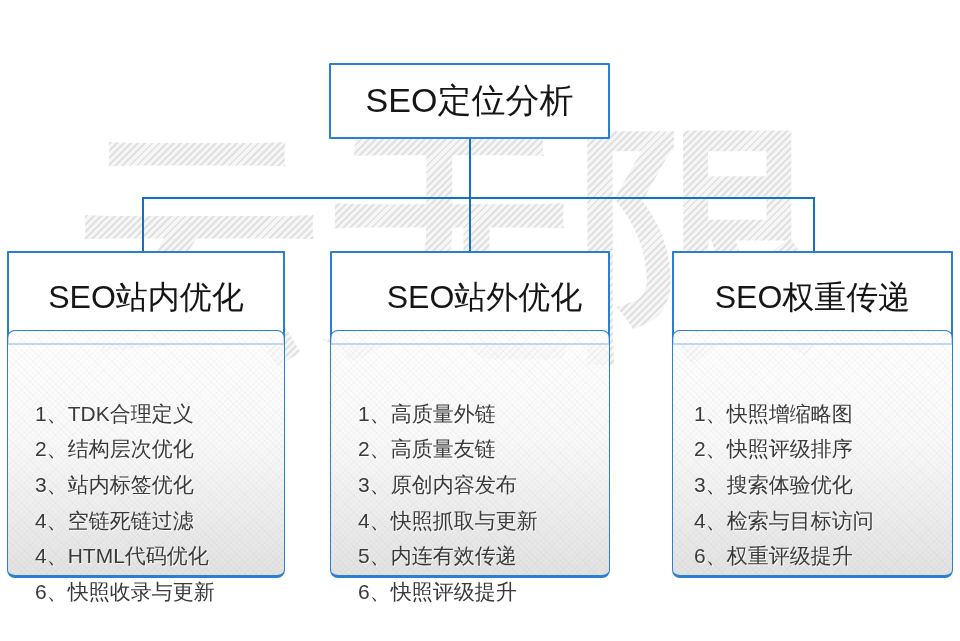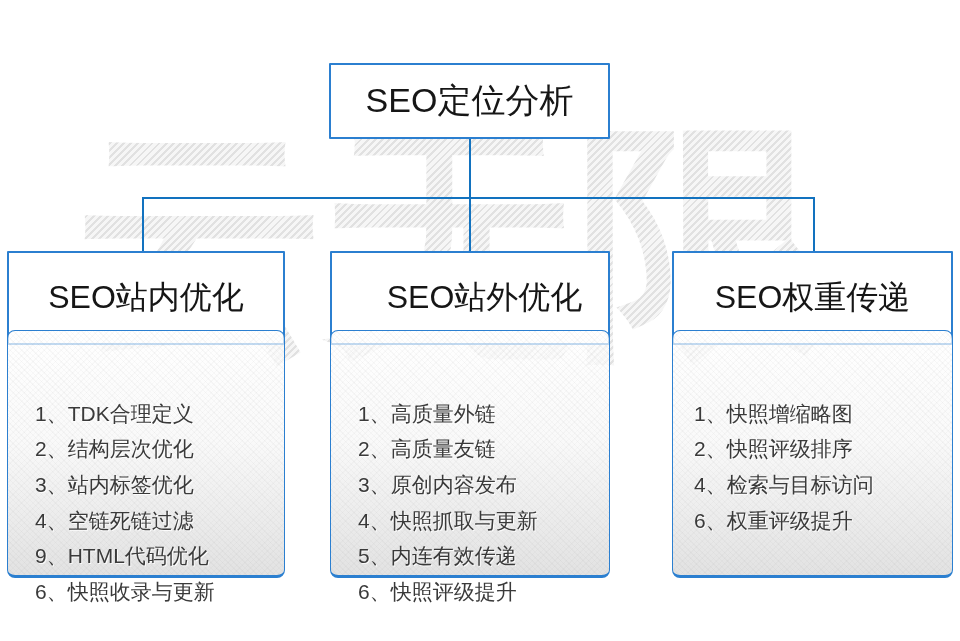--- a/index.html
+++ b/index.html
@@ -119,38 +119,39 @@
   <div class="node child c3">
     <span>SEO权重传递</span>
   </div>
 
   <div class="panel c1">
     <ul>
       <li>1、TDK合理定义</li>
       <li>2、结构层次优化</li>
       <li>3、站内标签优化</li>
       <li>4、空链死链过滤</li>
-      <li>9、HTML代码优化</li>
+      <li>4、HTML代码优化</li>
       <li>6、快照收录与更新</li>
     </ul>
   </div>
 
   <div class="panel c2">
     <ul>
       <li>1、高质量外链</li>
       <li>2、高质量友链</li>
       <li>3、原创内容发布</li>
       <li>4、快照抓取与更新</li>
       <li>5、内连有效传递</li>
       <li>6、快照评级提升</li>
     </ul>
   </div>
 
   <div class="panel c3">
     <ul>
       <li>1、快照增缩略图</li>
       <li>2、快照评级排序</li>
+      <li>3、搜索体验优化</li>
       <li>4、检索与目标访问</li>
       <li>6、权重评级提升</li>
     </ul>
   </div>
 
 </div>
 
 </body></html>

